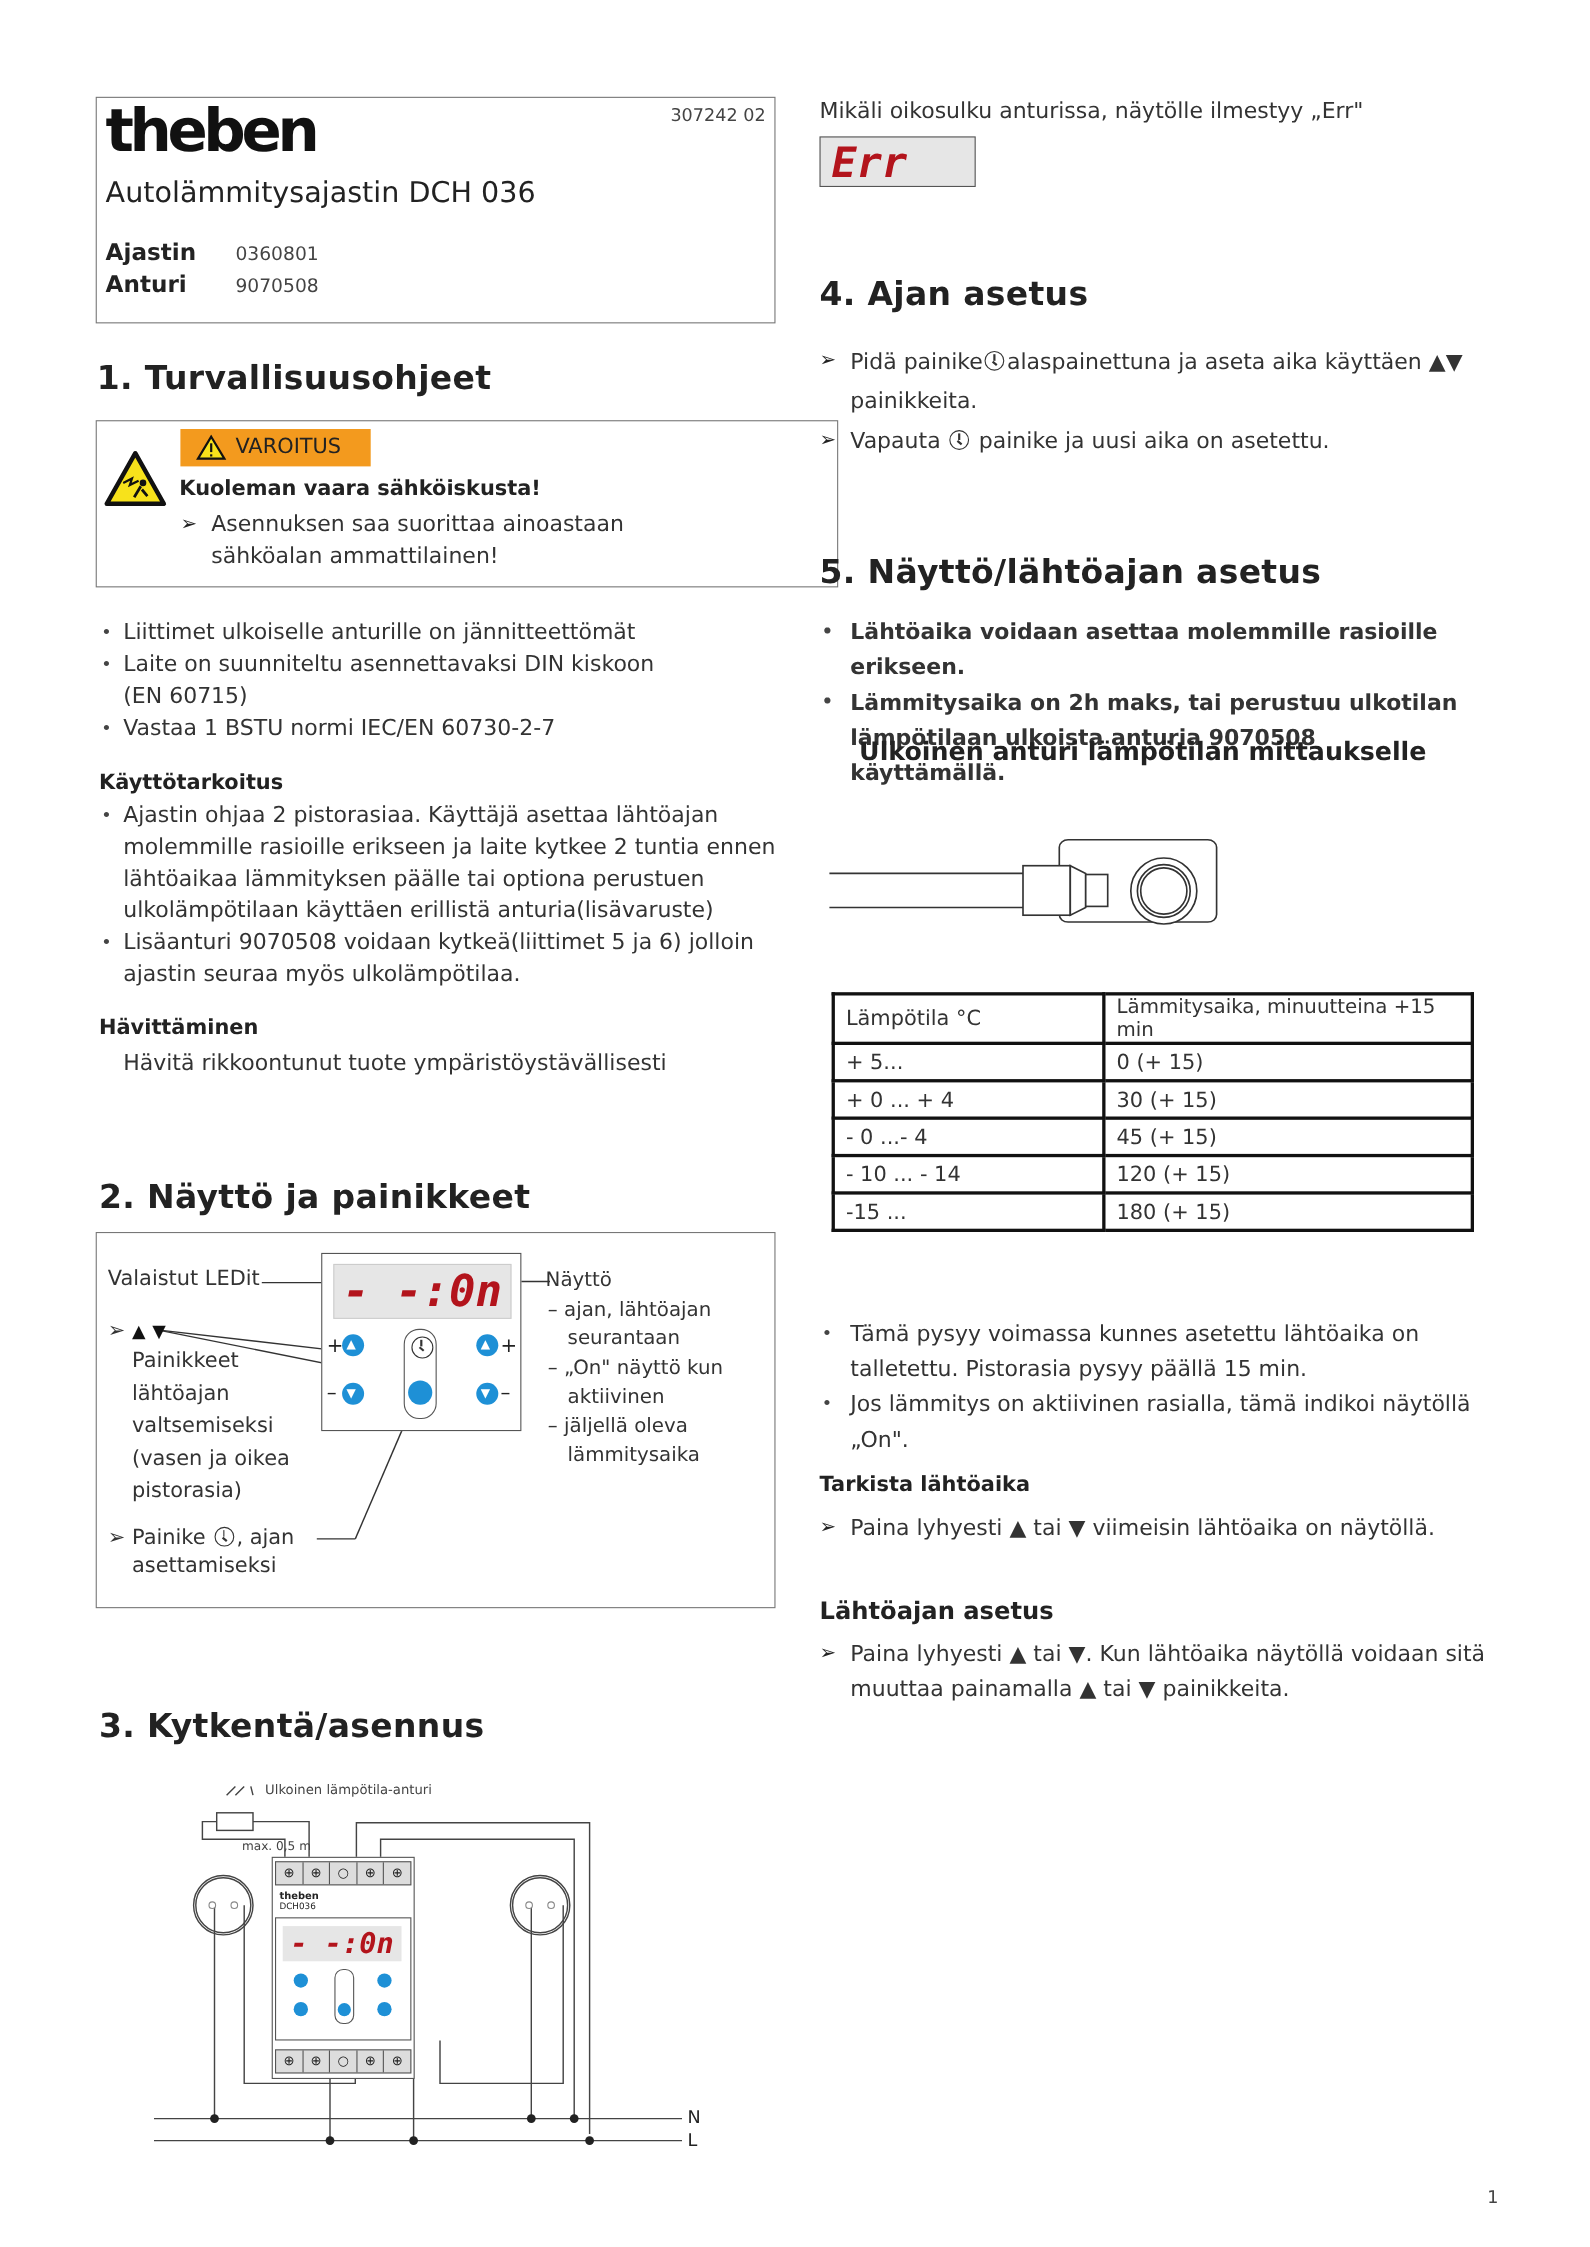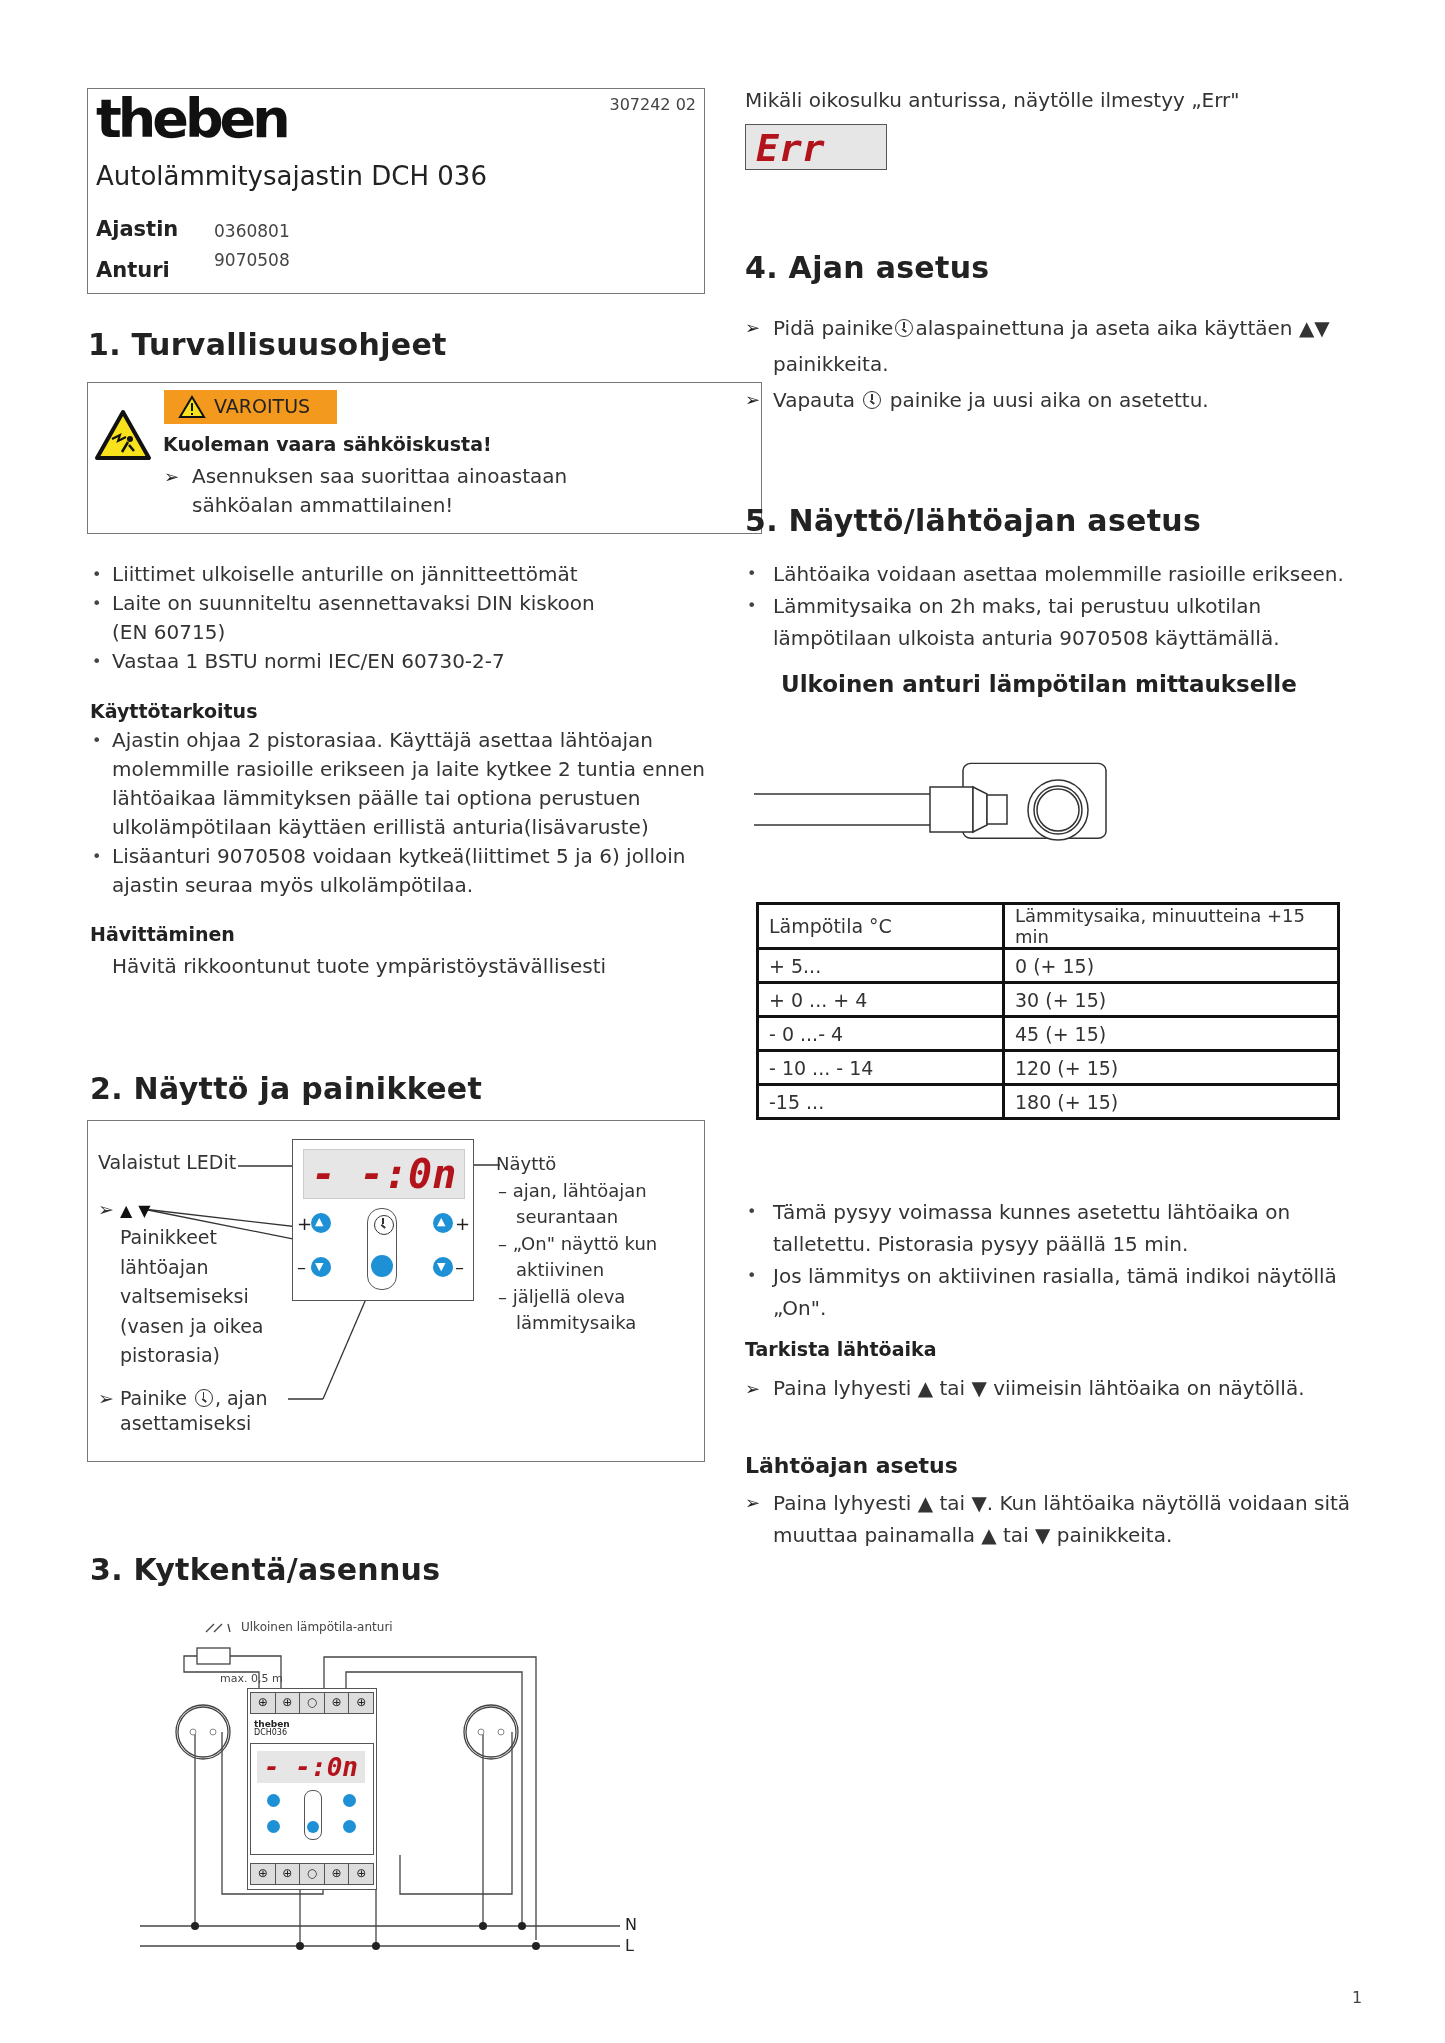--- a/index.html
+++ b/index.html
@@ -26,21 +26,21 @@
 </style>
 </head>
 <body>
 
 <div class="abs box" style="left:87px;top:88px;width:618px;height:206px;">
   <div class="abs logo" style="left:8px;top:-2px;">theben</div>
   <div class="abs" style="right:8px;top:6px;font-size:16px;color:#444;">307242 02</div>
   <div class="abs" style="left:8px;top:72px;font-size:26px;color:#222;">Autolämmitysajastin DCH 036</div>
   <div class="abs" style="left:8px;top:128px;font-size:21px;font-weight:bold;">Ajastin</div>
   <div class="abs" style="left:126px;top:132px;font-size:17px;color:#444;">0360801</div>
-  <div class="abs" style="left:8px;top:157px;font-size:21px;font-weight:bold;margin-top:12px;">Anturi</div>
+  <div class="abs" style="left:8px;top:157px;font-size:21px;font-weight:bold;">Anturi</div>
   <div class="abs" style="left:126px;top:161px;font-size:17px;color:#444;">9070508</div>
 </div>
 
 <div class="abs h1" style="left:88px;top:327px;">1. Turvallisuusohjeet</div>
 
 <div class="abs box" style="left:87px;top:382px;width:675px;height:152px;">
   <svg class="abs" style="left:6px;top:26px;" width="58" height="52" viewBox="0 0 58 52">
     <polygon points="29,3 55,49 3,49" fill="#f7e21b" stroke="#111" stroke-width="4" stroke-linejoin="round"></polygon>
     <path d="M18,30 l8,-4 l-2,6 l8,-4" stroke="#111" stroke-width="2" fill="none"></path>
     <circle cx="36" cy="30" r="3" fill="#111"></circle>
@@ -236,21 +236,21 @@
   </div>
   <div class="arrow">
     <span class="ar">➢</span>
     <span>Vapauta</span>
     <span class="clk"></span>
     <span>painike ja uusi aika on asetettu.</span>
   </div>
 </div>
 
 <div class="abs h1" style="left:745px;top:503px;">5. Näyttö/lähtöajan asetus</div>
-<div class="abs txt" style="left:745px;top:558px;width:610px;line-height:32px;">
+<div class="abs txt" style="left:745px;top:558px;width:610px;line-height:32px;font-weight:bold;">
   <div class="bullet" style="padding-left:28px;">Lähtöaika voidaan asettaa molemmille rasioille erikseen.</div>
   <div class="bullet" style="padding-left:28px;width:560px;">Lämmitysaika on 2h maks, tai perustuu ulkotilan lämpötilaan ulkoista anturia 9070508 käyttämällä.</div>
 </div>
 <div class="abs h2" style="left:781px;top:671px;font-size:23px;">Ulkoinen anturi lämpötilan mittaukselle</div>
 
 <svg class="abs" style="left:745px;top:750px;" width="370" height="100" viewBox="0 0 370 100">
   <g stroke="#333" stroke-width="1.5" fill="#fff">
     <rect x="218" y="17" width="143" height="88" rx="8" ry="8" transform="translate(0,-1) scale(1,0.85)"></rect>
     <line x1="9" y1="44" x2="185" y2="44"></line>
     <line x1="9" y1="75" x2="185" y2="75"></line>

